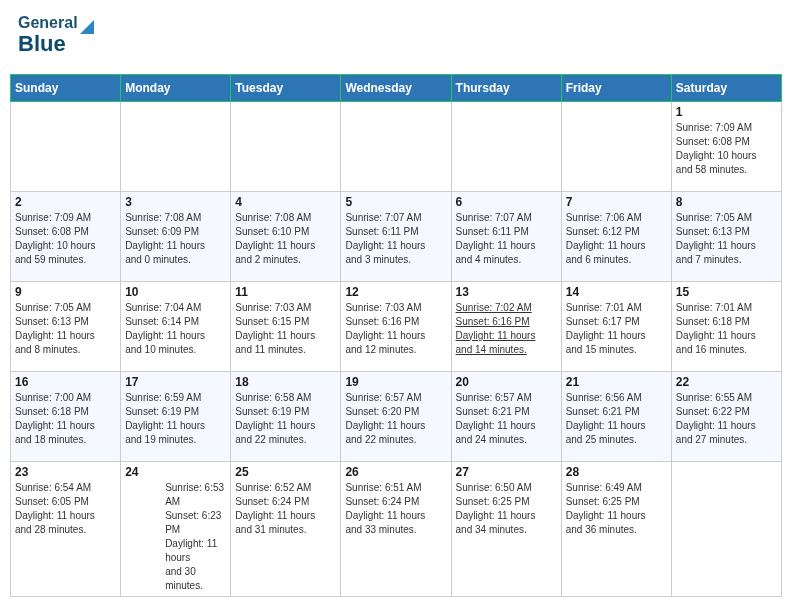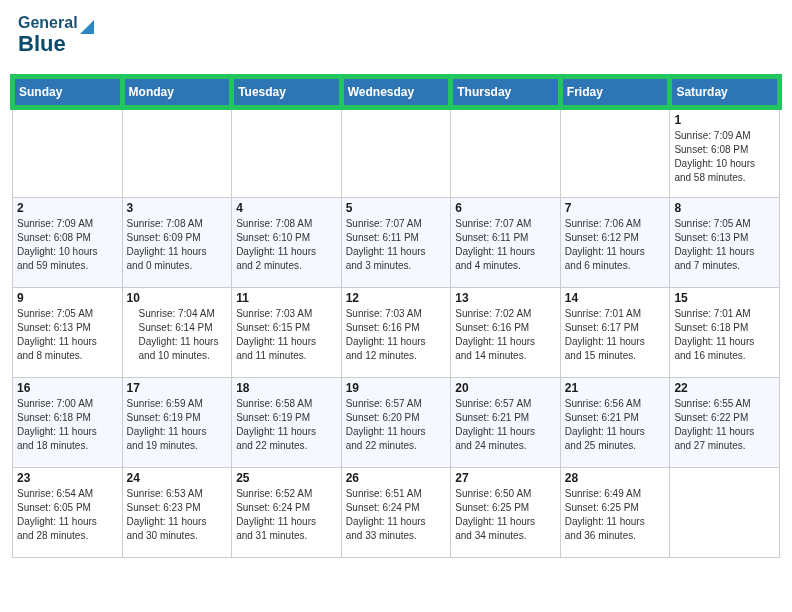--- a/index.html
+++ b/index.html
@@ -41,21 +41,21 @@
       border-collapse: collapse;
       table-layout: fixed;
     }
     th {
       background-color: #2e75b6;
       color: white;
       font-size: 12px;
       font-weight: bold;
       padding: 6px 4px;
       text-align: left;
-      border: 5px solid #22c55e;
+      border: 1px solid #22c55e;
     }
     td {
       border: 1px solid #ccc;
       vertical-align: top;
       padding: 3px 4px;
       font-size: 9.5px;
       color: #333;
       height: 90px;
       background: #fff;
     }
@@ -181,42 +181,42 @@
       <tr>
         <td>
           <div class="day-number">9</div>
           <div class="cell-info" style="white-space: pre-line;">Sunrise: 7:05 AM
 Sunset: 6:13 PM
 Daylight: 11 hours
 and 8 minutes.</div>
         </td>
         <td>
           <div class="day-number">10</div>
-          <div class="cell-info" style="white-space: pre-line; margin-left: 12px;">Sunrise: 7:04 AM
+          <div class="cell-info" style="white-space: pre-line;">Sunrise: 7:04 AM
 Sunset: 6:14 PM
 Daylight: 11 hours
 and 10 minutes.</div>
         </td>
         <td>
           <div class="day-number">11</div>
           <div class="cell-info" style="white-space: pre-line;">Sunrise: 7:03 AM
 Sunset: 6:15 PM
 Daylight: 11 hours
 and 11 minutes.</div>
         </td>
         <td>
           <div class="day-number">12</div>
           <div class="cell-info" style="white-space: pre-line;">Sunrise: 7:03 AM
 Sunset: 6:16 PM
 Daylight: 11 hours
 and 12 minutes.</div>
         </td>
         <td>
           <div class="day-number">13</div>
-          <div class="cell-info" style="white-space: pre-line;">Sunrise: 7:02 AM
+          <div class="cell-info" style="white-space: pre-line; text-decoration: underline;">Sunrise: 7:02 AM
 Sunset: 6:16 PM
 Daylight: 11 hours
 and 14 minutes.</div>
         </td>
         <td>
           <div class="day-number">14</div>
           <div class="cell-info" style="white-space: pre-line;">Sunrise: 7:01 AM
 Sunset: 6:17 PM
 Daylight: 11 hours
 and 15 minutes.</div>
@@ -283,21 +283,21 @@
       <tr>
         <td>
           <div class="day-number">23</div>
           <div class="cell-info" style="white-space: pre-line;">Sunrise: 6:54 AM
 Sunset: 6:05 PM
 Daylight: 11 hours
 and 28 minutes.</div>
         </td>
         <td>
           <div class="day-number">24</div>
-          <div class="cell-info" style="white-space: pre-line;">Sunrise: 6:53 AM
+          <div class="cell-info" style="white-space: pre-line; margin-left: 40px;">Sunrise: 6:53 AM
 Sunset: 6:23 PM
 Daylight: 11 hours
 and 30 minutes.</div>
         </td>
         <td>
           <div class="day-number">25</div>
           <div class="cell-info" style="white-space: pre-line;">Sunrise: 6:52 AM
 Sunset: 6:24 PM
 Daylight: 11 hours
 and 31 minutes.</div>

